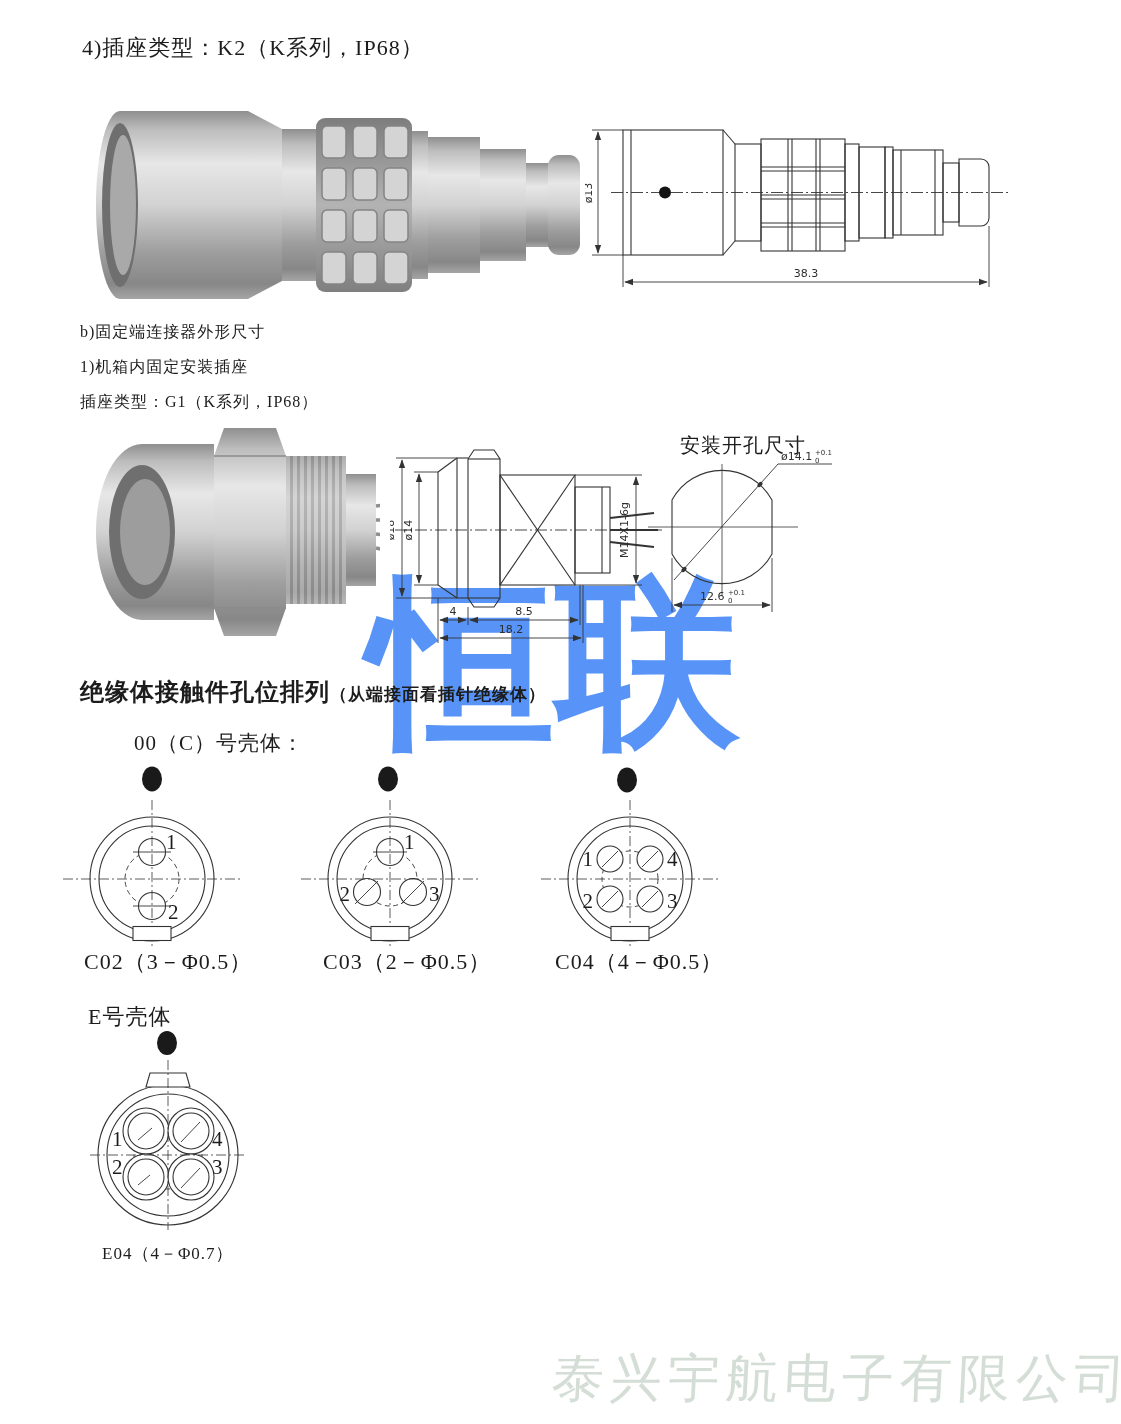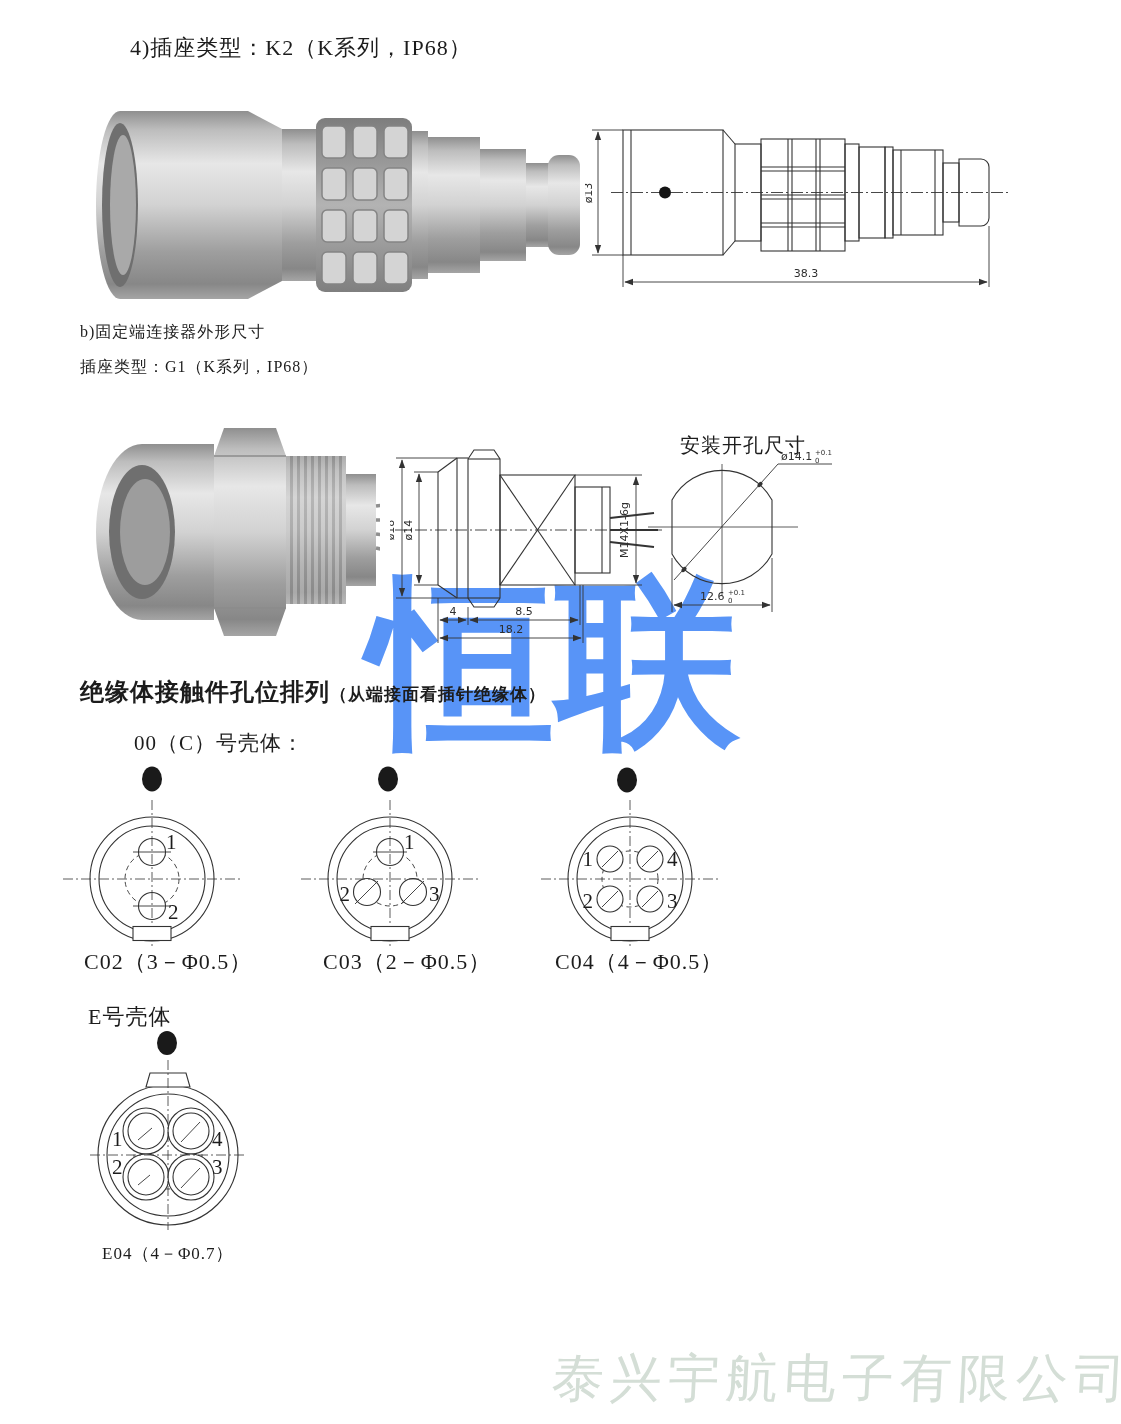--- a/index.html
+++ b/index.html
@@ -3,21 +3,21 @@
 <meta charset="utf-8">
 <style>
   html,body{margin:0;padding:0;background:#ffffff;}
   .page{position:relative;width:1121px;height:1424px;background:#ffffff;overflow:hidden;
         font-family:"Liberation Serif", serif;color:#1c1c1c;}
   .layer{position:absolute;}
   
   .cut-strip{top:-7px;left:60px;width:1050px;height:14px;overflow:hidden;color:#cfcfcf;
              font-size:11px;letter-spacing:34px;white-space:nowrap;}
   .h-line{font-size:22px;letter-spacing:1px;}
-  .k2-heading{left:82px;top:33px;margin-left:48px;}
+  .k2-heading{left:82px;top:33px;}
   .g1-lines{left:80px;top:314px;line-height:35px;font-size:16px;letter-spacing:1px;}
   .ins-heading{left:80px;top:676px;white-space:nowrap;}
   .ins-heading .main{font-family:Liberation Sans, sans-serif;font-weight:700;font-size:24px;letter-spacing:1px;}
   .ins-heading .note{font-family:"Liberation Sans", sans-serif;font-weight:600;font-size:17px;letter-spacing:1px;text-align:center;}
   .shell-00c{left:86px;top:729px;font-size:21px;letter-spacing:1px;margin-left:48px;}
   .caption{font-size:22px;letter-spacing:1px;white-space:nowrap;}
   .cap-c02{left:84px;top:947px;}
   .cap-c03{left:323px;top:947px;}
   .cap-c04{left:555px;top:947px;}
   .shell-e{left:88px;top:1002px;font-size:22px;letter-spacing:1px;}
@@ -142,20 +142,21 @@
     <g stroke-width="0.9">
       <line x1="38" y1="160" x2="38" y2="192"></line>
         <line x1="404" y1="131" x2="404" y2="192"></line>
       <line x1="40" y1="187" x2="402" y2="187" marker-start="url(#dimarr)" marker-end="url(#dimarr)"></line>
       <text class="dimtxt" x="221" y="182" text-anchor="middle" stroke="none">38.3</text>
     </g>
   </svg>
 
   <div class="layer g1-lines fig">
     <div>b)固定端连接器外形尺寸</div>
+    <div>1)机箱内固定安装插座</div>
     <div>插座类型：G1（K系列，IP68）</div>
   </div>
 
   <svg class="layer fig" style="left:80px;top:420px" width="300" height="225" viewBox="0 0 300 225">
     <g>
       <rect x="62" y="24" width="72" height="176" fill="url(#cylGrad)"></rect>
       <ellipse cx="62" cy="112" rx="46" ry="88" fill="url(#cylGrad)"></ellipse>
       <ellipse cx="62" cy="112" rx="33" ry="67" fill="#6f6f6f"></ellipse>
       <ellipse cx="65" cy="112" rx="25" ry="53" fill="#9d9d9d"></ellipse>
       <polygon points="134,36 144,8 196,8 206,36 206,188 196,216 144,216 134,188" fill="url(#cylGrad)"></polygon>

